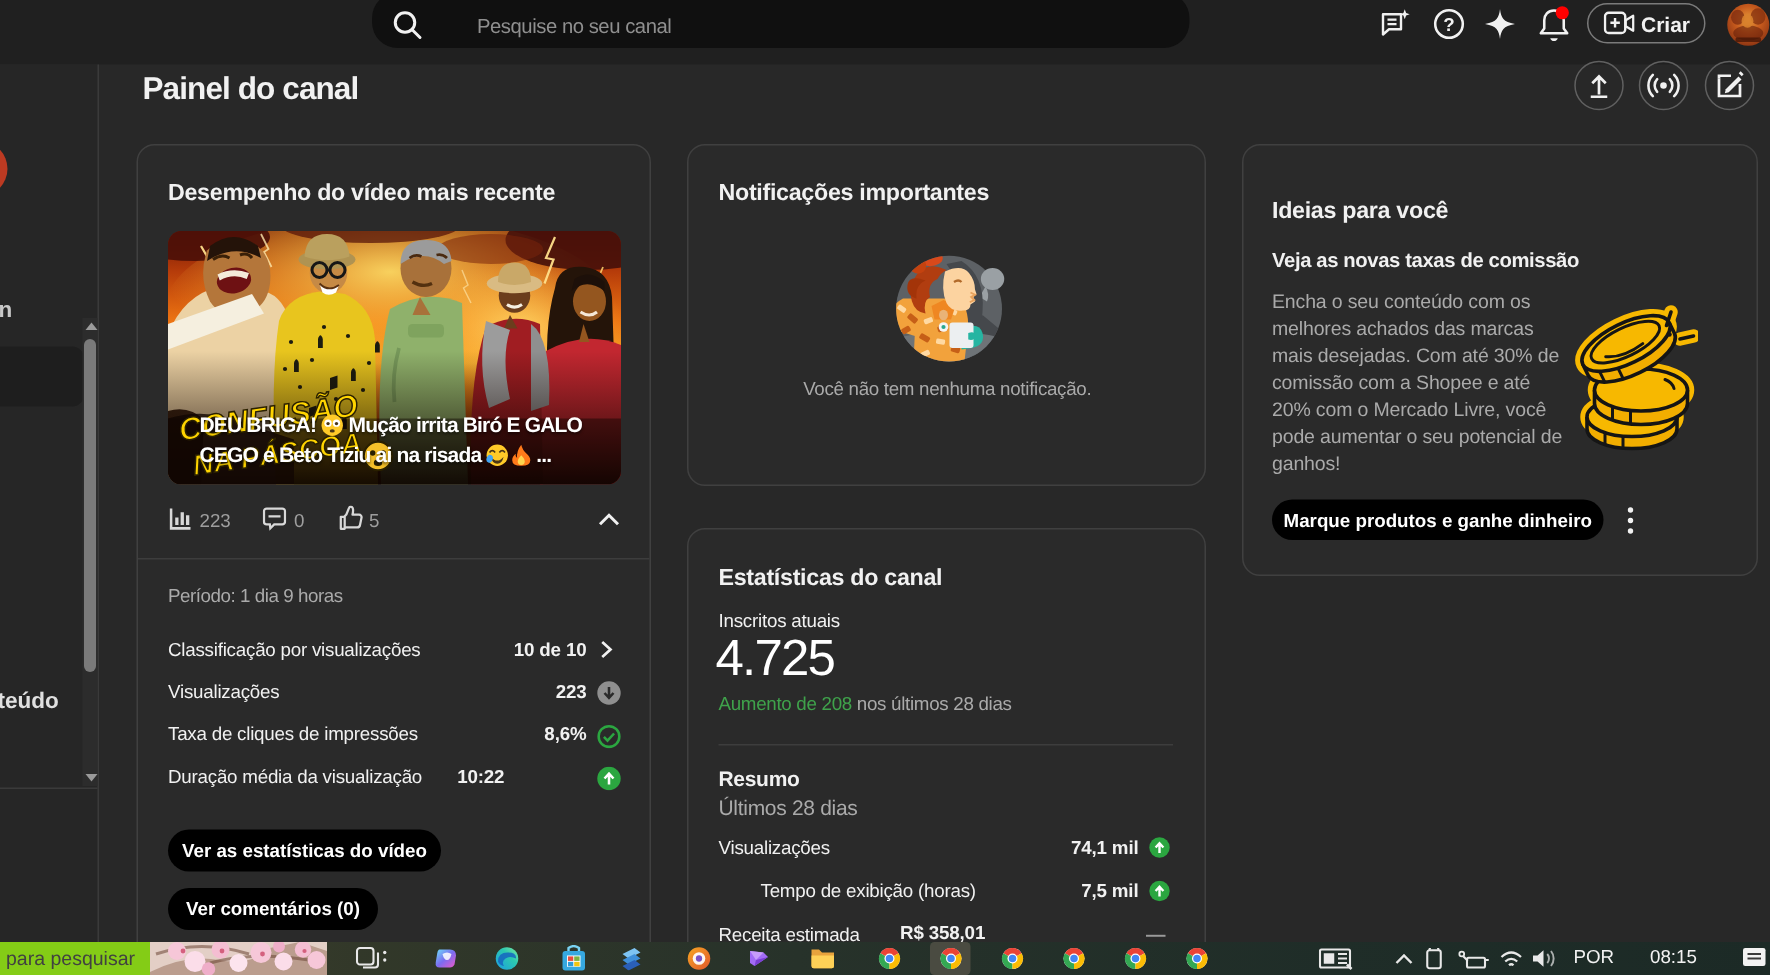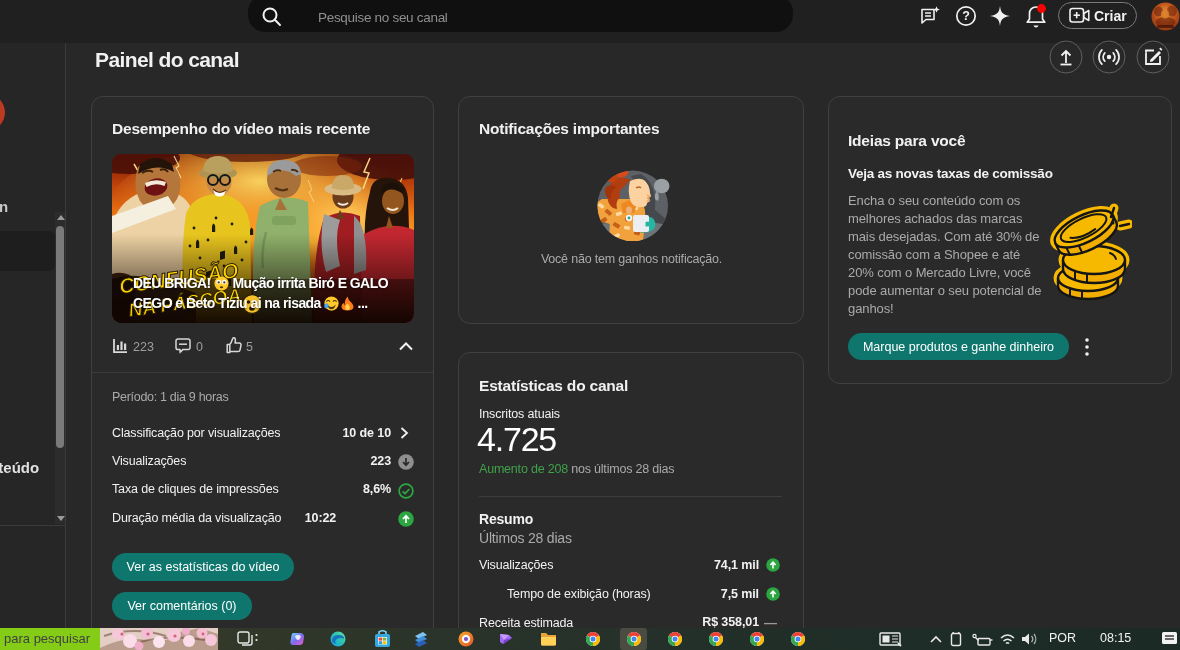--- a/index.html
+++ b/index.html
@@ -4,22 +4,22 @@
 <style>
   html,body{margin:0;padding:0;}
   body{width:1180px;height:650px;overflow:hidden;position:relative;
        background:#282828;font-family:"Liberation Sans",sans-serif;}
   .abs{position:absolute;}
   .card{position:absolute;background:#2a2a2a;border:1px solid #404040;border-radius:12px;box-sizing:border-box;}
   .ctitle{color:#f1f1f1;font-size:15.5px;font-weight:bold;letter-spacing:-0.2px;}
   .gray{color:#aaaaaa;}
   .rowlbl{color:#f1f1f1;font-size:12.5px;letter-spacing:-0.15px;}
   .rowval{color:#f1f1f1;font-size:12.5px;font-weight:bold;letter-spacing:-0.1px;}
-  .pillbtn{position:absolute;background:#0f766e;border-radius:15px;color:#fff;
-     font-size:12.5px;font-weight:normal;display:flex;align-items:center;justify-content:center;}
+  .pillbtn{position:absolute;background:#000000;border-radius:15px;color:#fff;
+     font-size:12.5px;font-weight:bold;display:flex;align-items:center;justify-content:center;}
 </style>
 </head>
 <body>
 
 <div class="abs" style="left:0;top:0;width:1180px;height:43px;background:#202020;"></div>
 
 <div class="abs" style="left:248px;top:-5px;width:545px;height:37px;background:#101010;border-radius:17px;"></div>
 <svg class="abs" style="left:259px;top:4px" width="26" height="26" viewBox="0 0 26 26">
   <circle cx="11" cy="11" r="6.5" fill="none" stroke="#f1f1f1" stroke-width="2"></circle>
   <line x1="15.8" y1="15.8" x2="21" y2="21" stroke="#f1f1f1" stroke-width="2" stroke-linecap="round"></line>
@@ -347,21 +347,21 @@
     <ellipse cx="40" cy="48" rx="3" ry="3.5" fill="#e9b377"></ellipse>
     <circle cx="40" cy="56" r="3.2" fill="#f5f5f5"></circle>
     <circle cx="40" cy="56" r="1.4" fill="#2aa88f"></circle>
 
     <path d="M55 56 q9 -3 11 4 q2 8 -7 10 l-7 1 0 -13 z" fill="#26b5a2"></path>
     <rect x="44" y="53" width="16" height="17" rx="2" fill="#eceff1"></rect>
     <path d="M56.5 60 q4.5 -1.5 4.5 1.8 q0 3.6 -4.5 2.6 z" fill="#26b5a2"></path>
   </g>
 </svg>
 </div>
-<div class="abs gray" style="left:459px;top:252px;width:345px;text-align:center;font-size:12.5px;letter-spacing:-0.2px;">Você não tem ganhos notificação.</div>
+<div class="abs gray" style="left:459px;top:252px;width:345px;text-align:center;font-size:12.5px;letter-spacing:-0.2px;">Você não tem nenhuma notificação.</div>
 
 <div class="card" style="left:458px;top:352px;width:346px;height:310px;"></div>
 <div class="abs ctitle" style="left:479px;top:377px;">Estatísticas do canal</div>
 <div class="abs rowlbl" style="left:479px;top:407px;">Inscritos atuais</div>
 <div class="abs" style="left:477px;top:420px;font-size:34px;letter-spacing:-1.2px;color:#fff;">4.725</div>
 <div class="abs" style="left:479px;top:462px;font-size:12.5px;letter-spacing:-0.2px;"><span style="color:#3fa24b;">Aumento de 208</span><span class="gray"> nos últimos 28 dias</span></div>
 <div class="abs" style="left:479px;top:496px;width:303px;height:1px;background:#3d3d3d;"></div>
 <div class="abs" style="left:479px;top:511px;font-size:14px;font-weight:bold;letter-spacing:-0.2px;color:#f1f1f1;">Resumo</div>
 <div class="abs gray" style="left:479px;top:530px;font-size:14px;letter-spacing:-0.2px;">Últimos 28 dias</div>
 
@@ -371,21 +371,21 @@
   <circle cx="7" cy="7" r="6.8" fill="#2ba640"></circle>
   <path d="M7 10.6 v-6 M4.4 7 L7 4.2 9.6 7" fill="none" stroke="#fff" stroke-width="1.6"></path>
 </svg>
 <div class="abs rowlbl" style="left:507px;top:587px;">Tempo de exibição (horas)</div>
 <div class="abs rowval" style="left:600px;top:587px;width:159px;text-align:right;">7,5 mil</div>
 <svg class="abs" style="left:766px;top:587px" width="14" height="14" viewBox="0 0 14 14">
   <circle cx="7" cy="7" r="6.8" fill="#2ba640"></circle>
   <path d="M7 10.6 v-6 M4.4 7 L7 4.2 9.6 7" fill="none" stroke="#fff" stroke-width="1.6"></path>
 </svg>
 <div class="abs rowlbl" style="left:479px;top:616px;">Receita estimada</div>
-<div class="abs rowval" style="left:600px;top:615px;width:159px;text-align:right;">R$ 358,01</div>
+<div class="abs rowval" style="left:600px;top:615px;width:159px;">R$ 358,01</div>
 <div class="abs" style="left:764px;top:615px;width:15px;height:13px;color:#9a9a9a;font-weight:bold;font-size:13px;">—</div>
 
 <div class="card" style="left:828px;top:96px;width:344px;height:288px;"></div>
 <div class="abs ctitle" style="left:848px;top:132px;">Ideias para você</div>
 <div class="abs" style="left:848px;top:166px;font-size:13.5px;font-weight:bold;letter-spacing:-0.25px;color:#f1f1f1;">Veja as novas taxas de comissão</div>
 <div class="abs gray" style="left:848px;top:192px;font-size:13px;letter-spacing:-0.1px;line-height:18px;">Encha o seu conteúdo com os<br>melhores achados das marcas<br>mais desejadas. Com até 30% de<br>comissão com a Shopee e até<br>20% com o Mercado Livre, você<br>pode aumentar o seu potencial de<br>ganhos!</div>
 <div class="abs" style="left:1050px;top:203px;width:82px;height:98px;">
 <svg width="82" height="98" viewBox="0 0 82 98">
 
   <g stroke="#f7b800" stroke-width="9" fill="#f7b800" stroke-linejoin="round">

